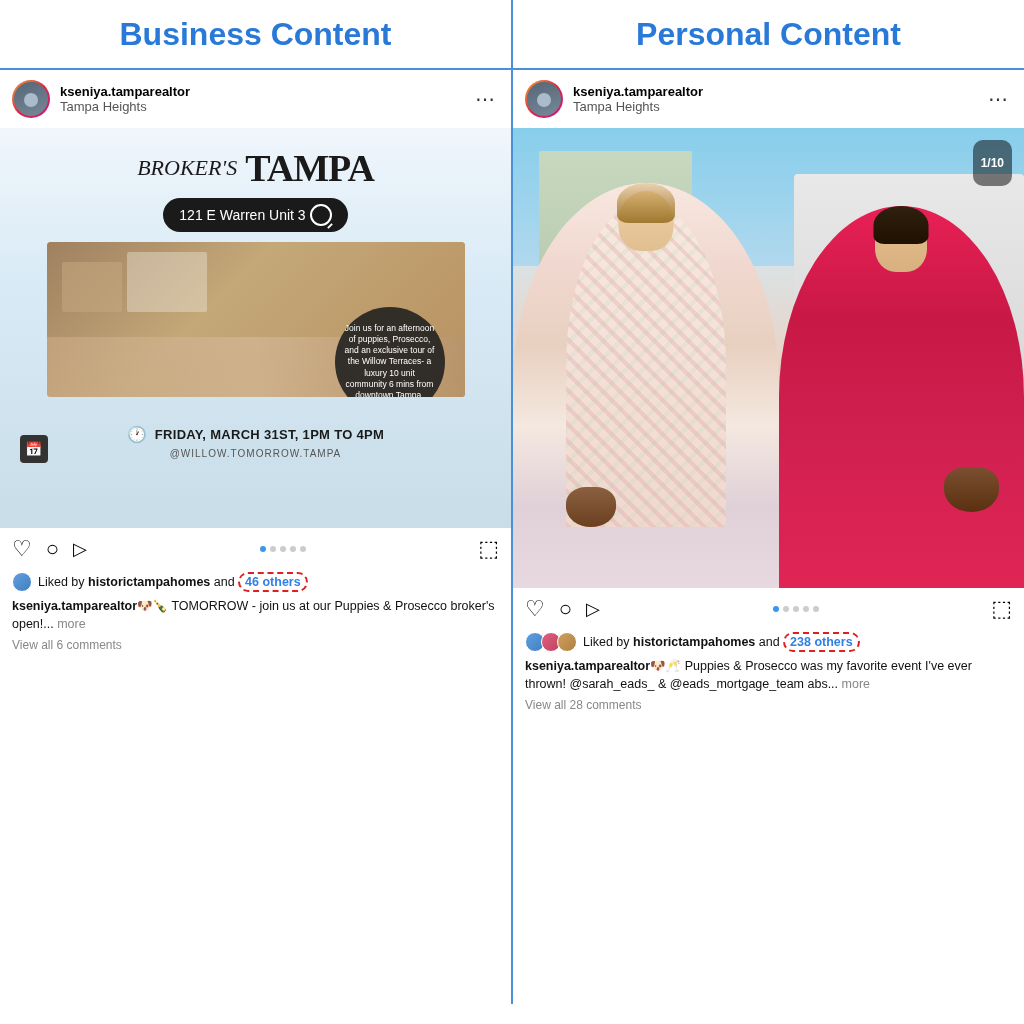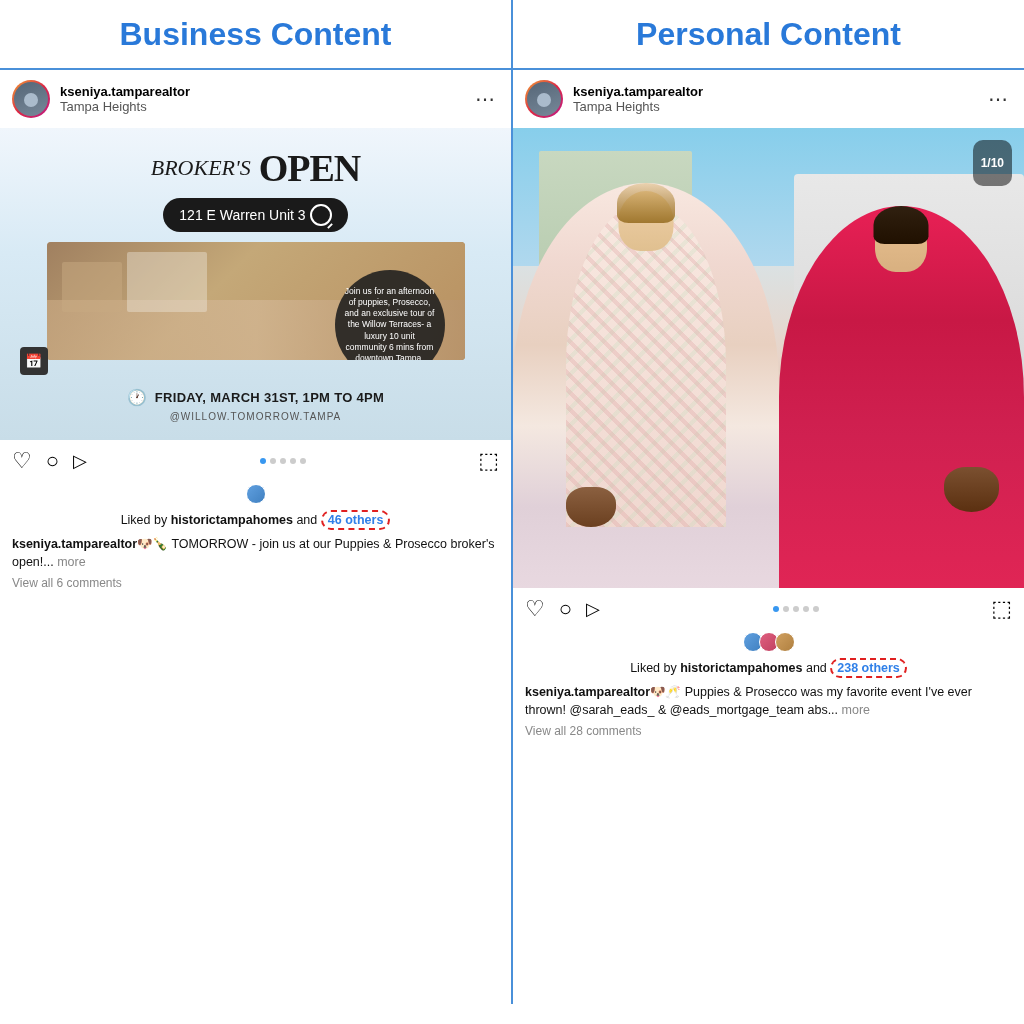--- a/index.html
+++ b/index.html
@@ -123,21 +123,21 @@
       cursor: pointer;
       padding: 0 4px;
     }
 
     
     .ig-post-image-left {
       width: 100%;
       background: linear-gradient(135deg, #e8f0f8 0%, #d0e4f0 30%, #c8dde8 60%, #b8ccdc 100%);
       position: relative;
       flex-shrink: 0;
-      height: 312px;
+      height: 400px;
       overflow: hidden;
       display: flex;
       align-items: center;
       justify-content: center;
     }
     .broker-open-bg {
       width: 100%;
       height: 100%;
       position: relative;
       background: linear-gradient(180deg, #f0f6fc 0%, #d8eaf5 40%, #c8dde8 100%);
@@ -340,21 +340,20 @@
       margin-left: auto;
       font-size: 22px;
     }
 
     
     .ig-likes-row {
       padding: 2px 12px 4px;
       display: flex;
       align-items: center;
       gap: 6px;
-      flex-direction: column;
     }
     .ig-likes-avatars {
       display: flex;
     }
     .ig-likes-avatar-small {
       width: 20px;
       height: 20px;
       border-radius: 50%;
       border: 1.5px solid #fff;
       margin-left: -4px;
@@ -437,21 +436,21 @@
             <div class="ig-username">kseniya.tamparealtor</div>
             <div class="ig-location">Tampa Heights</div>
           </div>
           <div class="ig-more">⋯</div>
         </div>
 
         <div class="ig-post-image-left">
           <div class="broker-open-bg">
             <div class="broker-title">
               <span class="broker-title-broker">BROKER'S</span>
-              <span class="broker-title-open">OPEN</span>
+              <span class="broker-title-open">TAMPA</span>
             </div>
             <div class="broker-address-bar">
               <span class="broker-address-text">121 E Warren Unit 3</span>
               <div class="search-icon-circle"></div>
             </div>
             <div class="broker-interior-img">
               <div class="interior-overlay">
 
                 <div style="position:absolute;left:0;right:0;bottom:0;height:60px;background:linear-gradient(90deg,#c8a882,#d4b896,#b8956e);opacity:0.7;"></div>
                 <div style="position:absolute;left:15px;top:20px;width:60px;height:50px;background:rgba(200,170,130,0.5);border-radius:2px;"></div>

